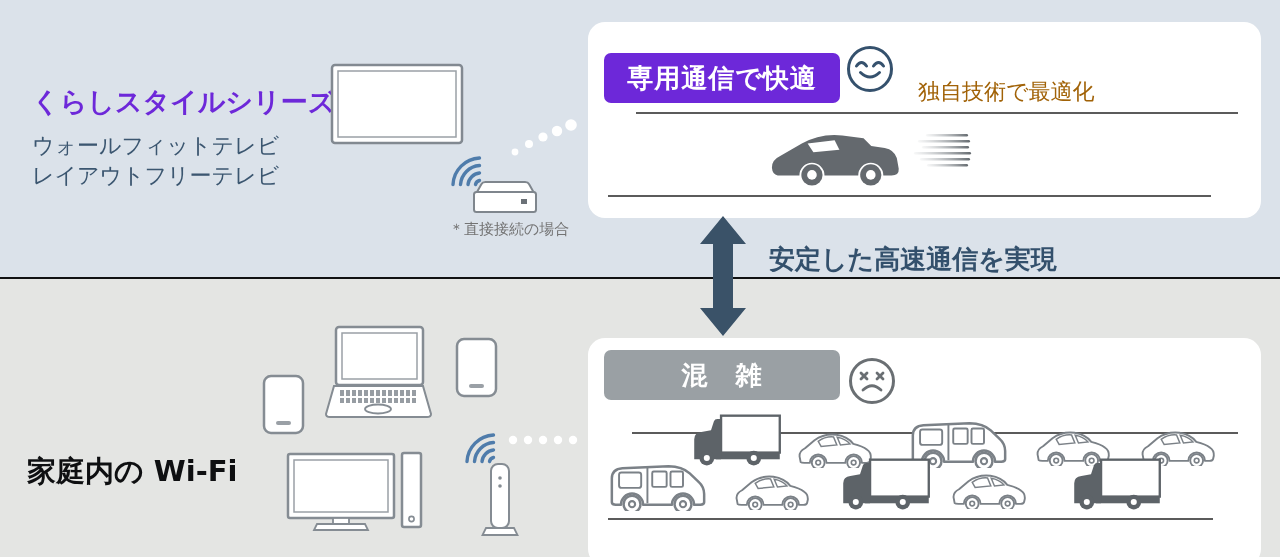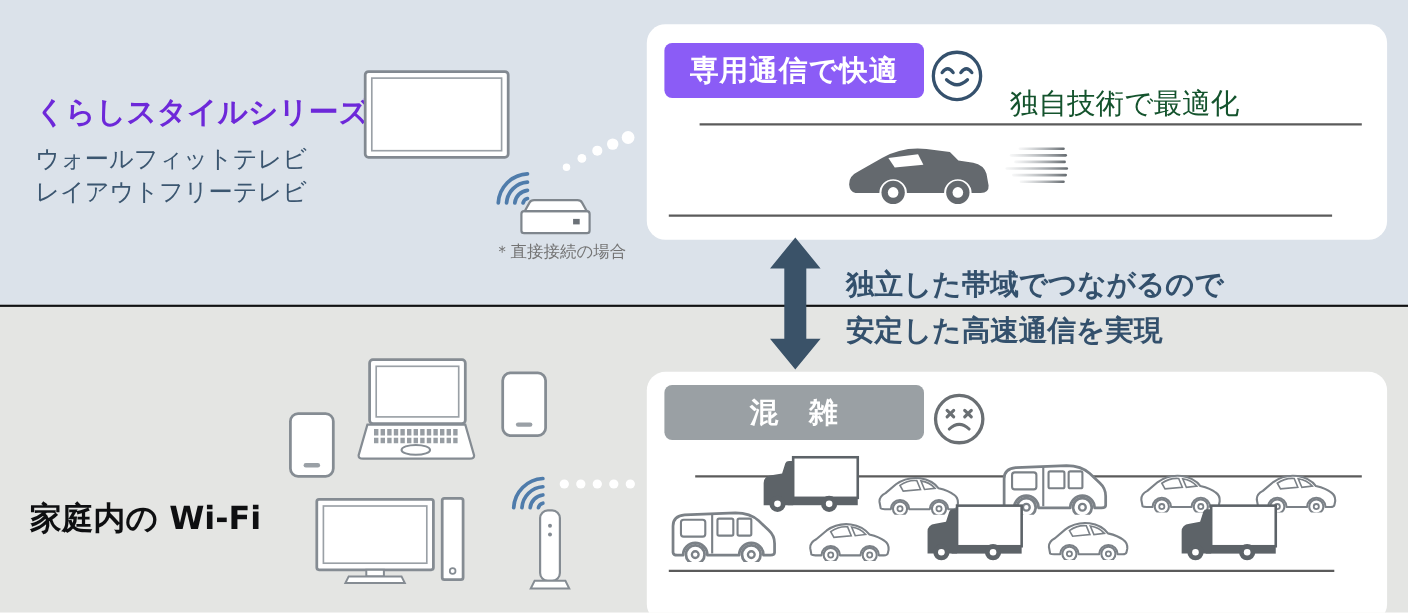--- a/index.html
+++ b/index.html
@@ -15,25 +15,25 @@
   .left-art{position:absolute;left:0;top:0;z-index:3;}
   .panel{position:absolute;left:588px;width:673px;background:#ffffff;border-radius:17px;z-index:4;}
   .panel-top{top:22px;height:196px;}
   .panel-bottom{top:338px;height:228px;}
   .panel-art{position:absolute;left:0;top:0;}
   .badge{
     position:absolute;left:16px;width:236px;height:50px;border-radius:7px;
     display:flex;align-items:center;justify-content:center;
     color:#ffffff;font-size:26px;font-weight:600;letter-spacing:1px;
   }
-  .badge-navy{top:17px;background:#8b5cf6;}
+  .badge-navy{top:31px;background:#6d28d9;}
   .badge-gray{top:12px;background:#9aa0a4;}
   .face{position:absolute;}
   .caption-top{
-    position:absolute;left:330px;top:55px;font-size:26px;font-weight:500;color:#14532d;white-space:nowrap;
+    position:absolute;left:330px;top:55px;font-size:22px;font-weight:500;color:#a16207;white-space:nowrap;
   }
   .series-heading{
     position:absolute;left:32px;top:84px;font-size:27px;font-weight:700;color:#6d28d9;z-index:3;white-space:nowrap;
   }
   .product-lines{
     position:absolute;left:32px;top:131px;font-size:22px;font-weight:400;color:#3b5670;line-height:30px;z-index:3;white-space:nowrap;
   }
   .connection-note{
     position:absolute;left:449px;top:220px;font-size:15px;color:#737373;z-index:3;white-space:nowrap;
   }
@@ -243,17 +243,16 @@
     </svg>
   </div>
 
   <div class="arrow-wrap">
     <svg width="54" height="124" viewBox="0 0 54 124">
       <polygon points="27,1 50,29 37,29 37,93 50,93 27,121 4,93 17,93 17,29 4,29" fill="#3a5268"></polygon>
     </svg>
   </div>
 
   <div class="middle-callout">
-    <div>独立した帯域でつながるので</div>
     <div>安定した高速通信を実現</div>
   </div>
 
 </div>
 
 </body></html>

